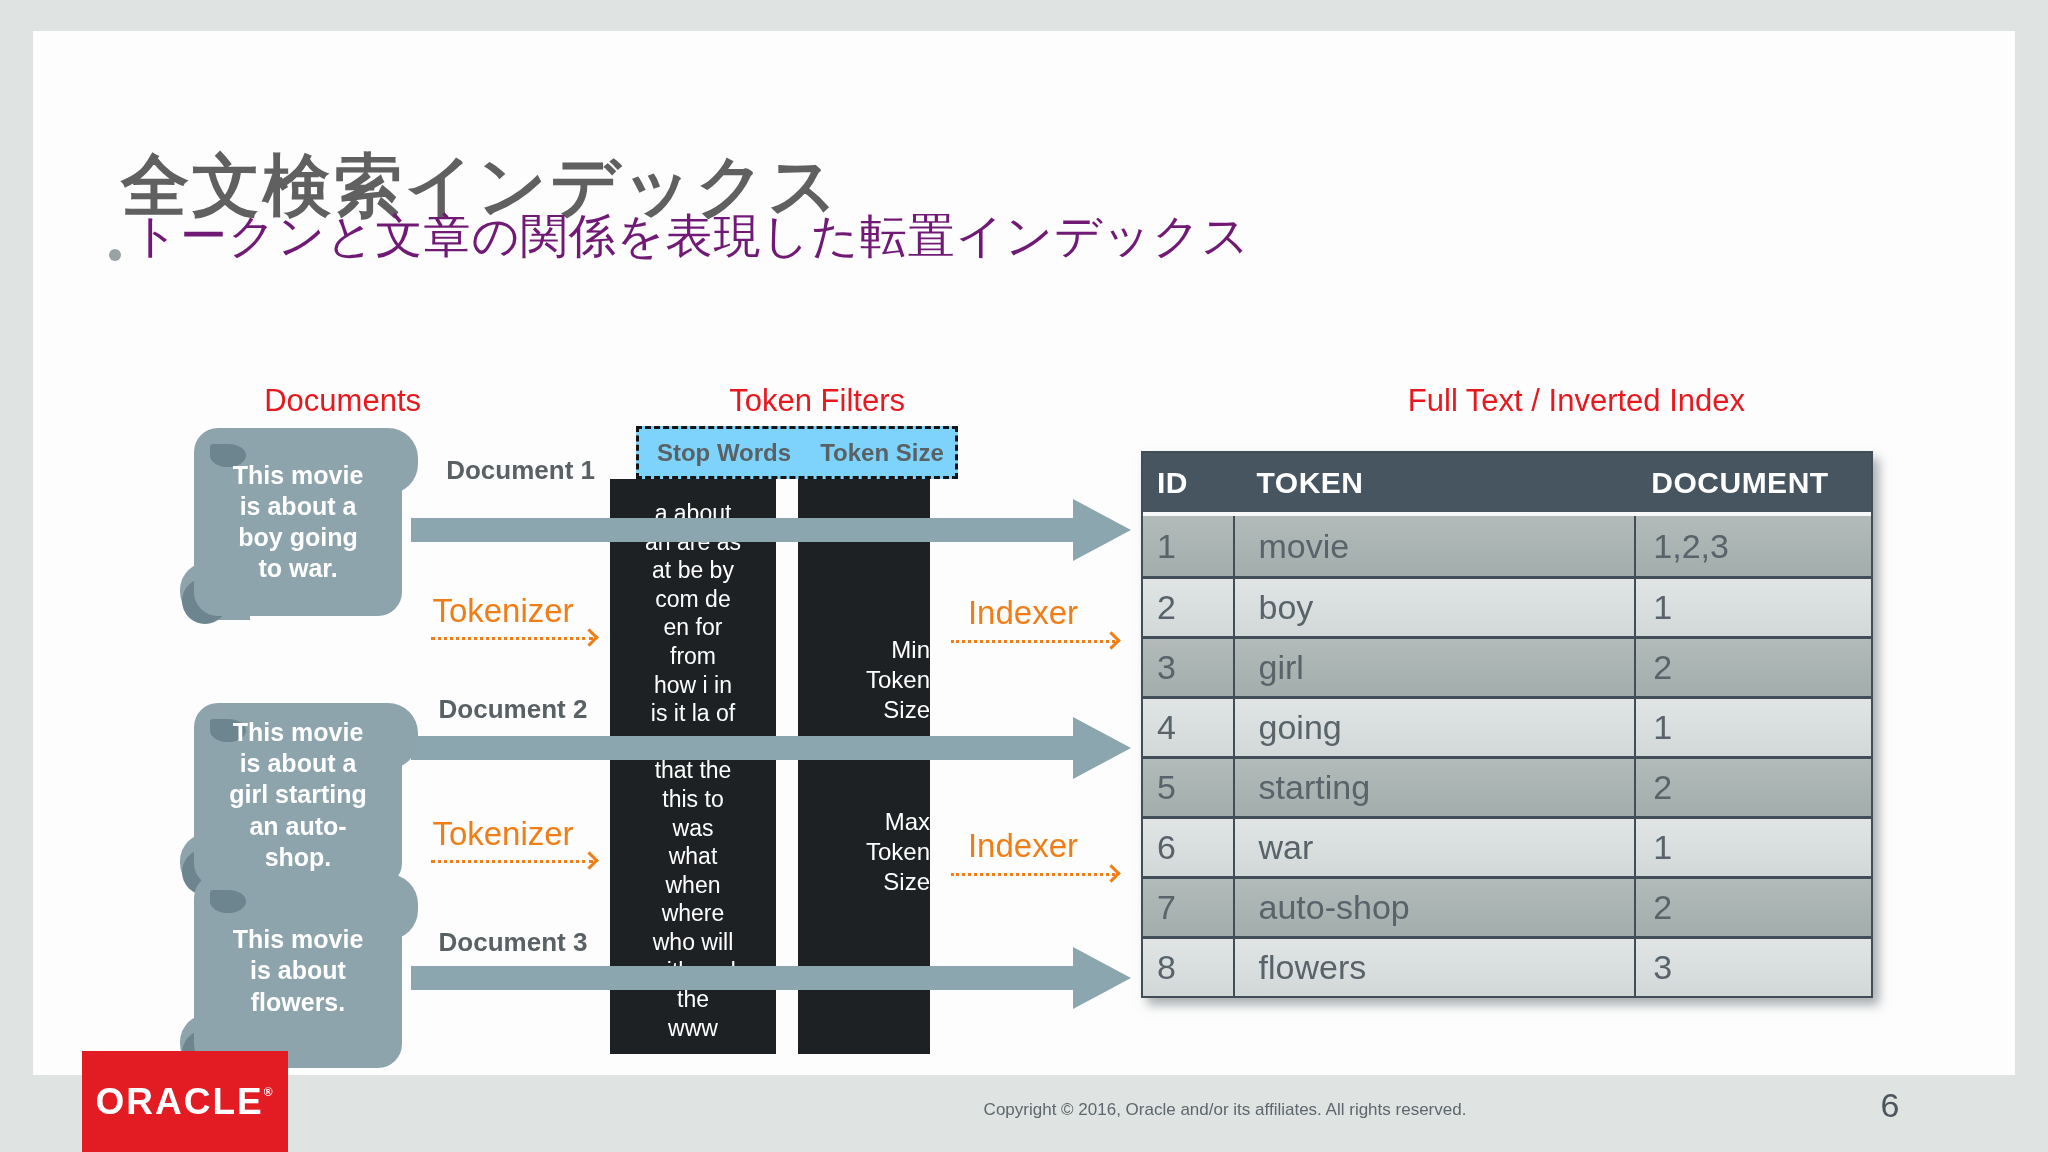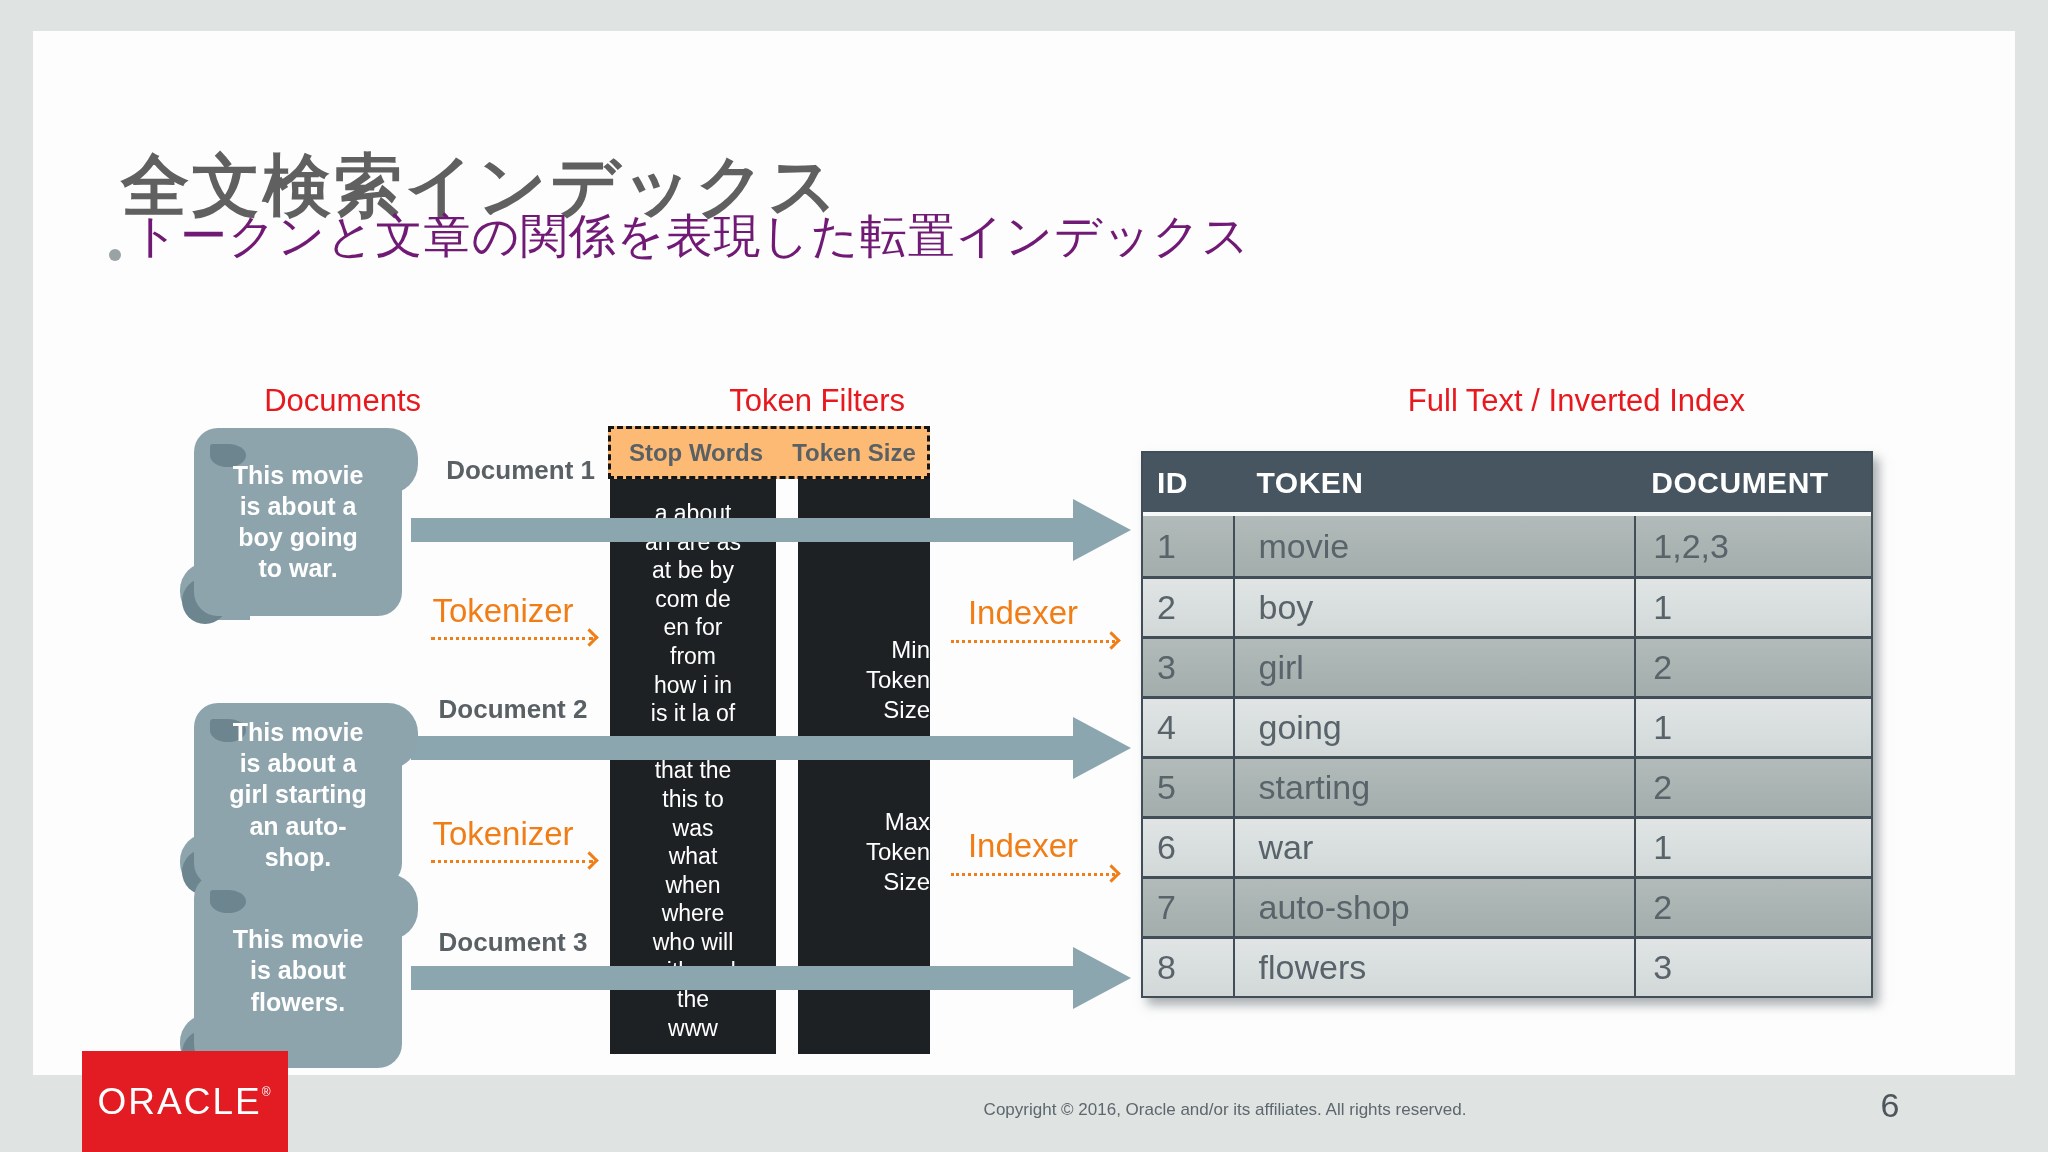--- a/index.html
+++ b/index.html
@@ -44,21 +44,21 @@
   
   .orange-label { position:absolute; width:180px; text-align:center; font-size:33px; color:#f07d15; }
   .tokenizer-1 { left:380px; top:561px; } .tokenizer-2 { left:380px; top:784px; }
   .indexer-1 { left:900px; top:563px; } .indexer-2 { left:900px; top:796px; }
   .dotted-arrow { position:absolute; border-top:3px dotted #f07d15; }
   .dotted-arrow .chev { position:absolute; right:-3px; top:-9px; width:13px; height:13px; border-top:3px solid #f07d15; border-right:3px solid #f07d15; transform:rotate(45deg); }
   .dot-tok-1 { left:398px; top:606px; width:162px; } .dot-tok-2 { left:398px; top:829px; width:162px; }
   .dot-idx-1 { left:918px; top:609px; width:164px; } .dot-idx-2 { left:918px; top:842px; width:164px; }
 
   
-  .filter-head { position:absolute; left:575px; top:395px; width:322px; height:53px; background:#fdba74; border:3px dashed #151515; display:flex; z-index:4; }
+  .filter-head { position:absolute; left:603px; top:395px; width:322px; height:53px; background:#7dd3fc; border:3px dashed #151515; display:flex; z-index:4; }
   .filter-head .fh-cell { font-size:24px; font-weight:bold; color:#5a6165; display:flex; align-items:center; justify-content:center; }
   .filter-head .fh-stop { width:170px; } .filter-head .fh-size { width:146px; }
   .black-col { position:absolute; top:448px; height:575px; background:#1d2123; z-index:2; color:#ffffff; }
   .col-stopwords { left:577px; width:166px; }
   .stop-list { padding-top:20px; font-size:23px; line-height:28.6px; text-align:center; white-space:pre-line; }
   .col-tokensize { left:765px; width:132px; }
   .ts-block { position:absolute; left:0; width:100%; text-align:right; font-size:24px; line-height:30px; white-space:pre-line; }
   .ts-min { top:156px; } .ts-max { top:328px; }
 
   
@@ -70,21 +70,21 @@
   .c-doc { width:238px; padding-left:17px; }
   .trow { display:flex; height:60px; border-top:3px solid #414e57; }
   .trow:first-child { border-top:none; }
   .trow.odd  { background:linear-gradient(#b2bbba,#a2adac); }
   .trow.even { background:linear-gradient(#e0e4e4,#d2d8d8); }
   .trow .tcell { font-size:34px; color:#58636a; display:flex; align-items:center; }
   .trow .c-token, .trow .c-doc { border-left:2px solid #414e57; }
 
   
   .oracle-logo { position:absolute; left:82px; top:1051px; width:206px; height:101px; background:#e31b22; display:flex; align-items:center; justify-content:center; z-index:5; }
-  .oracle-logo .wordmark { color:#ffffff; font-size:37px; font-weight:normal; letter-spacing:2px; }
+  .oracle-logo .wordmark { color:#ffffff; font-size:37px; font-weight:bold; letter-spacing:2px; }
   .oracle-logo .reg { font-size:12px; vertical-align:18px; }
   .copyright { position:absolute; left:900px; top:1100px; width:650px; text-align:center; font-size:17px; color:#5d676d; }
   .page-number { position:absolute; left:1860px; top:1086px; width:60px; text-align:center; font-size:34px; color:#4d565c; }
 </style>
 </head>
 <body>
 
 <div class="slide">
 
   <h1 class="page-title">全文検索インデックス</h1>

